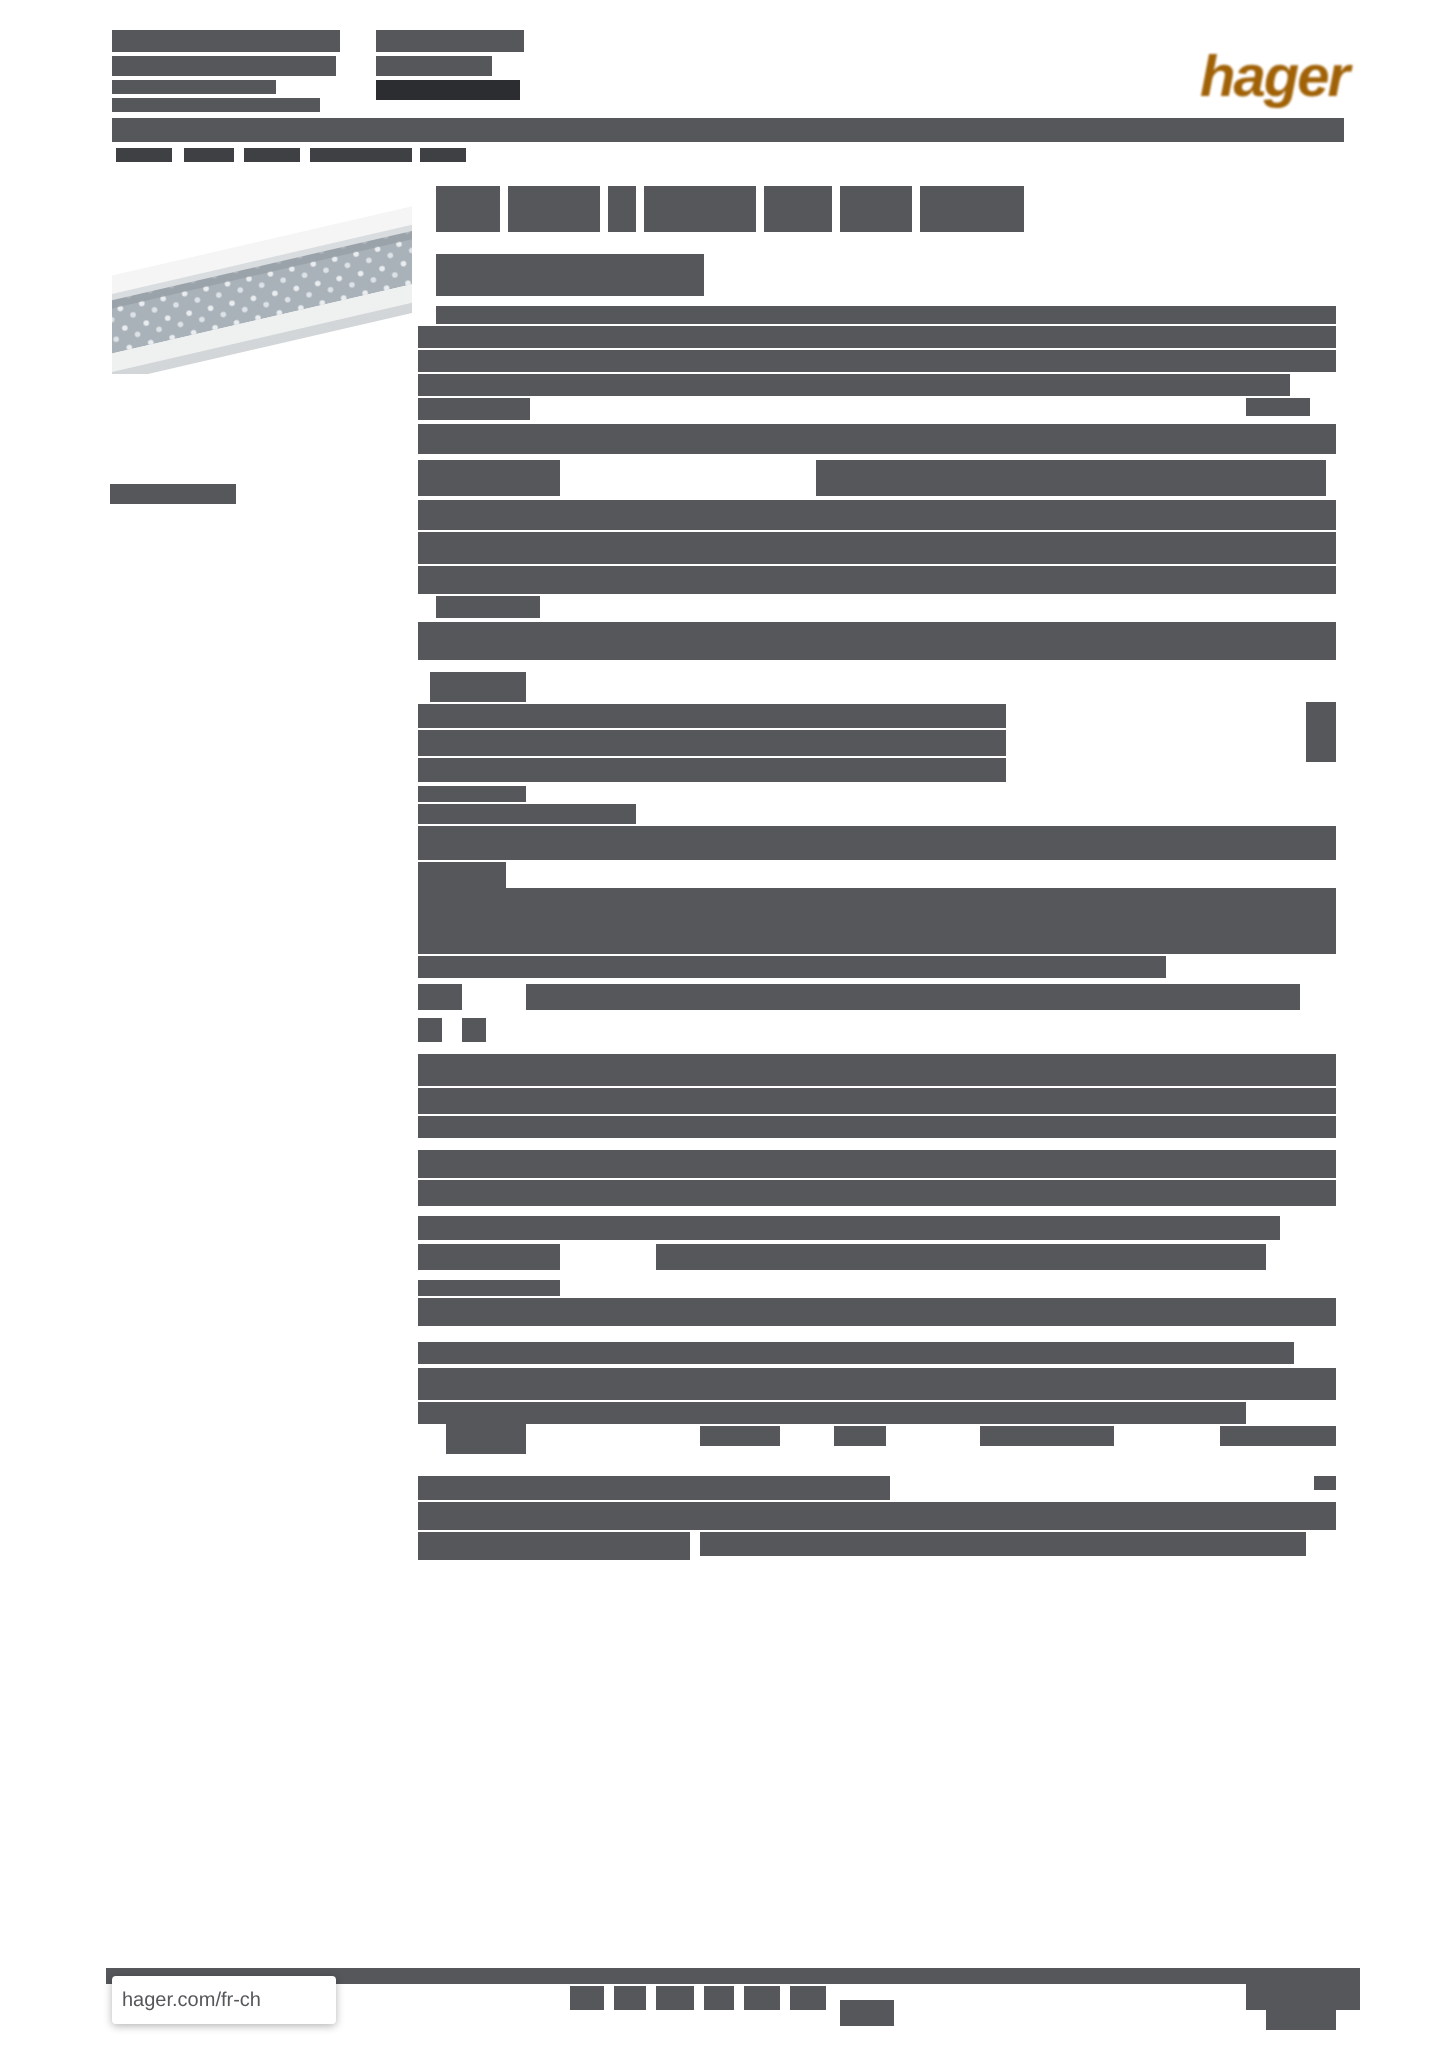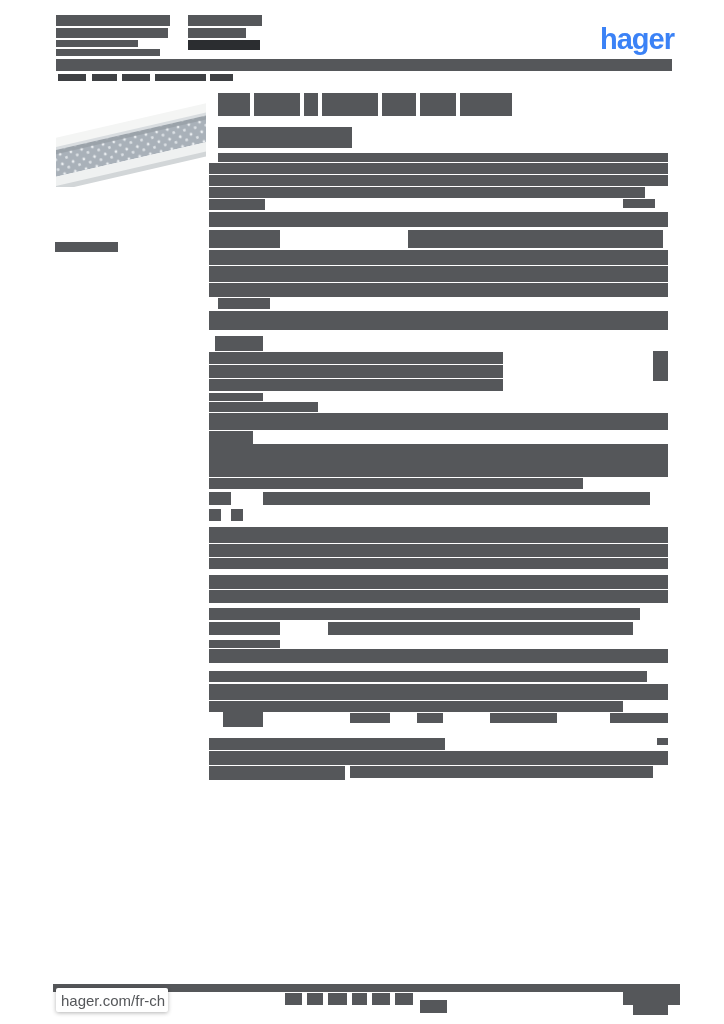--- a/index.html
+++ b/index.html
@@ -21,30 +21,30 @@
   #product-photo{
     position:absolute;left:56px;top:95px;width:150px;height:92px;
     overflow:hidden;
   }
   #footer-link-pill{
     position:absolute;left:56px;top:988px;width:112px;height:24px;
     background:#ffffff;border-radius:2px;
     box-shadow:0 1px 4px rgba(0,0,0,0.30);
     display:flex;align-items:center;
     padding-left:5px;box-sizing:border-box;
-    font-size:15px;color:#55575a;
+    font-size:10px;color:#55575a;
     z-index:5;
   }
 </style>
 </head>
 <body>
 
 <div id="page" style="width: 724px; height: 1024px; background: rgb(255, 255, 255);">
 
-  <div id="logo" style="color: #3b82f6;">hager</div>
+  <div id="logo" style="color: #a16207; font-style: italic;">hager</div>
 
   <div id="product-photo">
     <svg width="150" height="92" viewBox="0 0 150 92" xmlns="http://www.w3.org/2000/svg">
       <defs>
         <pattern id="holes" width="11" height="10" patternUnits="userSpaceOnUse">
           <circle cx="3" cy="3" r="1.4" fill="#e9edf0"></circle>
           <circle cx="8.5" cy="7.5" r="1.4" fill="#dde2e6"></circle>
         </pattern>
       </defs>
       <g transform="rotate(-13 75 46)">

